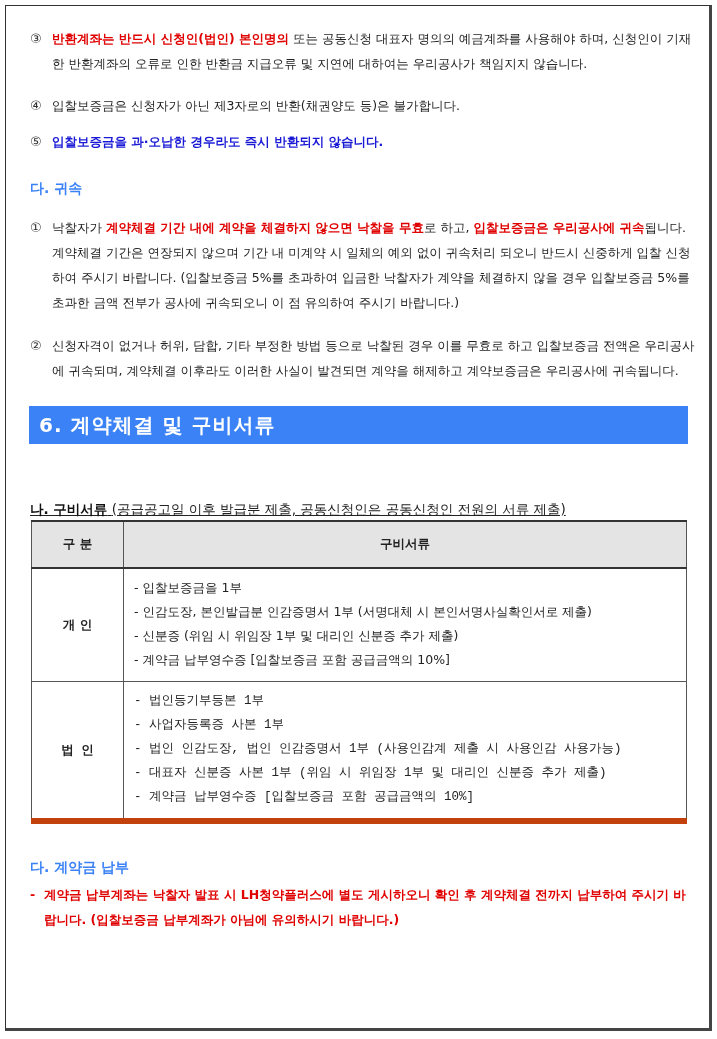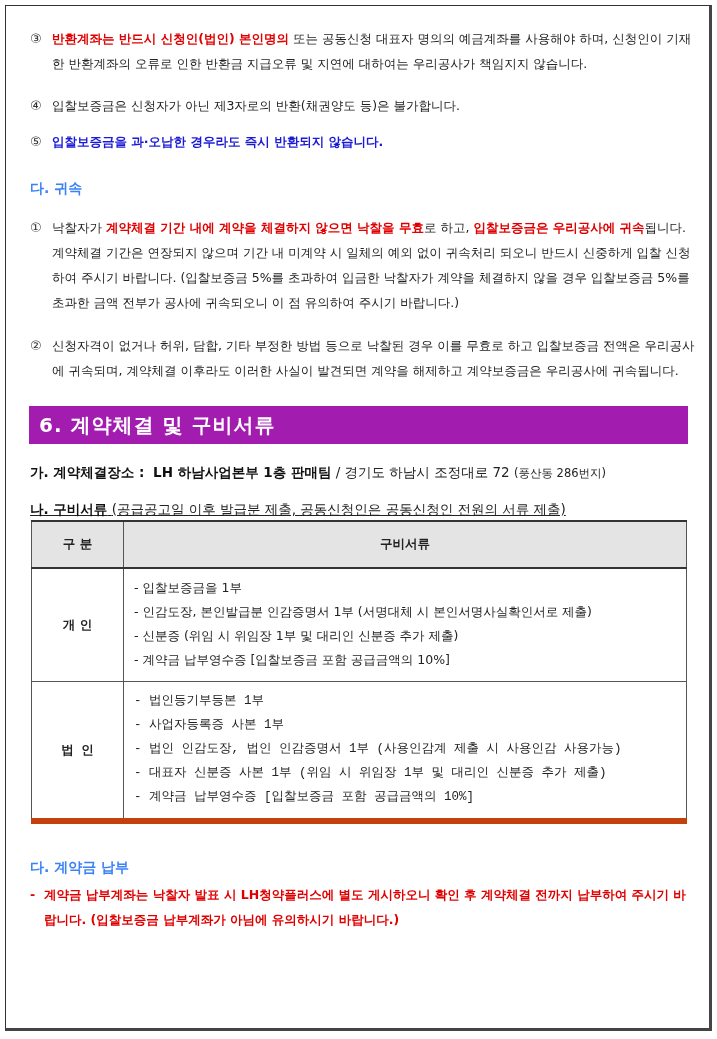--- a/index.html
+++ b/index.html
@@ -11,21 +11,21 @@
     background: #fff;
   }
   .para { position: absolute; left: 24px; width: 665px; font-size: 12.5px; line-height: 25px; }
   .para .num { position: absolute; left: 0; top: 0; font-size: 13px; color: #333; }
   .para .body { padding-left: 22px; display: block; }
   .red { color: #e00000; font-weight: bold; text-align: center; }
   .blue { color: #1a1ad6; font-weight: bold; }
   .sub-heading { position: absolute; left: 24px; font-size: 14px; font-weight: bold; color: #3b82f6; }
   .section-bar {
     position: absolute; left: 28px; top: 405px; width: 659px; height: 38px;
-    background: #a21caf; color: #fff; font-size: 20px; font-weight: bold;
+    background: #3b82f6; color: #fff; font-size: 20px; font-weight: bold;
     padding-left: 10px; line-height: 38px; letter-spacing: 1px;
   }
   .info-line { position: absolute; left: 24px; font-size: 13.5px; line-height: 22px; }
   .info-line b { color: #111; }
   table.docs {
     position: absolute; left: 30px; top: 519px; width: 656px;
     border-collapse: collapse; font-size: 12.5px;
   }
   table.docs th, table.docs td { border: 1px solid #555; }
   table.docs thead th {
@@ -66,23 +66,20 @@
     <span class="body"><span>낙찰자가 </span><span class="red">계약체결 기간 내에 계약을 체결하지 않으면 낙찰을 무효</span><span>로 하고, </span><span class="red">입찰보증금은 우리공사에 귀속</span><span>됩니다. 계약체결 기간은 연장되지 않으며 기간 내 미계약 시 일체의 예외 없이 귀속처리 되오니 반드시 신중하게 입찰 신청하여 주시기 바랍니다. (입찰보증금 5%를 초과하여 입금한 낙찰자가 계약을 체결하지 않을 경우 입찰보증금 5%를 초과한 금액 전부가 공사에 귀속되오니 이 점 유의하여 주시기 바랍니다.)</span></span>
   </div>
 
   <div class="para" style="top:327px;">
     <span class="num">②</span>
     <span class="body">신청자격이 없거나 허위, 담합, 기타 부정한 방법 등으로 낙찰된 경우 이를 무효로 하고 입찰보증금 전액은 우리공사에 귀속되며, 계약체결 이후라도 이러한 사실이 발견되면 계약을 해제하고 계약보증금은 우리공사에 귀속됩니다.</span>
   </div>
 
   <div class="section-bar" style="left:23px; top:400px;">6. 계약체결 및 구비서류</div>
 
-  <div class="info-line" style="top:455px;">
-    <b>가. 계약체결장소 :</b>&nbsp;&nbsp;<b>LH 하남사업본부 1층 판매팀</b><span> / </span><span>경기도 하남시 조정대로 72</span> <span style="font-size:11.5px;">(풍산동 286번지)</span>
-  </div>
 
   <div class="info-line" style="top:492px;text-decoration:underline;">
     <b>나. 구비서류</b> <span>(공급공고일 이후 발급분 제출, 공동신청인은 공동신청인 전원의 서류 제출)</span>
   </div>
 
   <table class="docs" style="left:25px; top:514px;">
     <thead>
       <tr>
         <th style="width:92px;">구 분</th>
         <th>구비서류</th>

